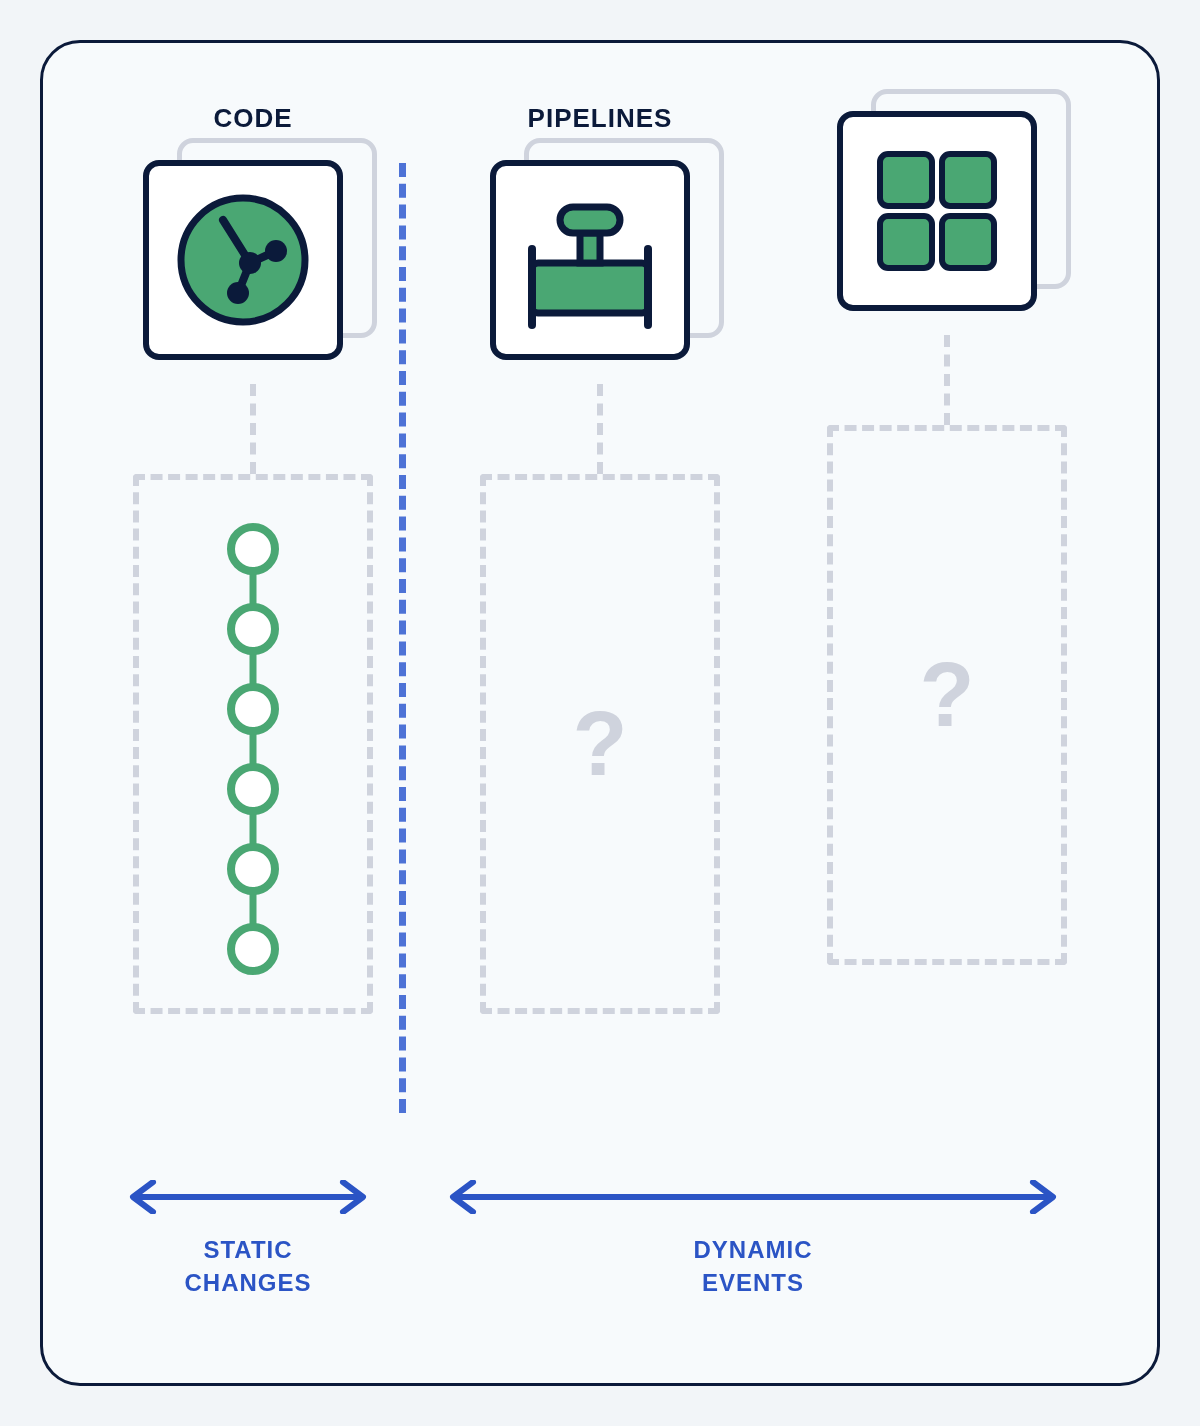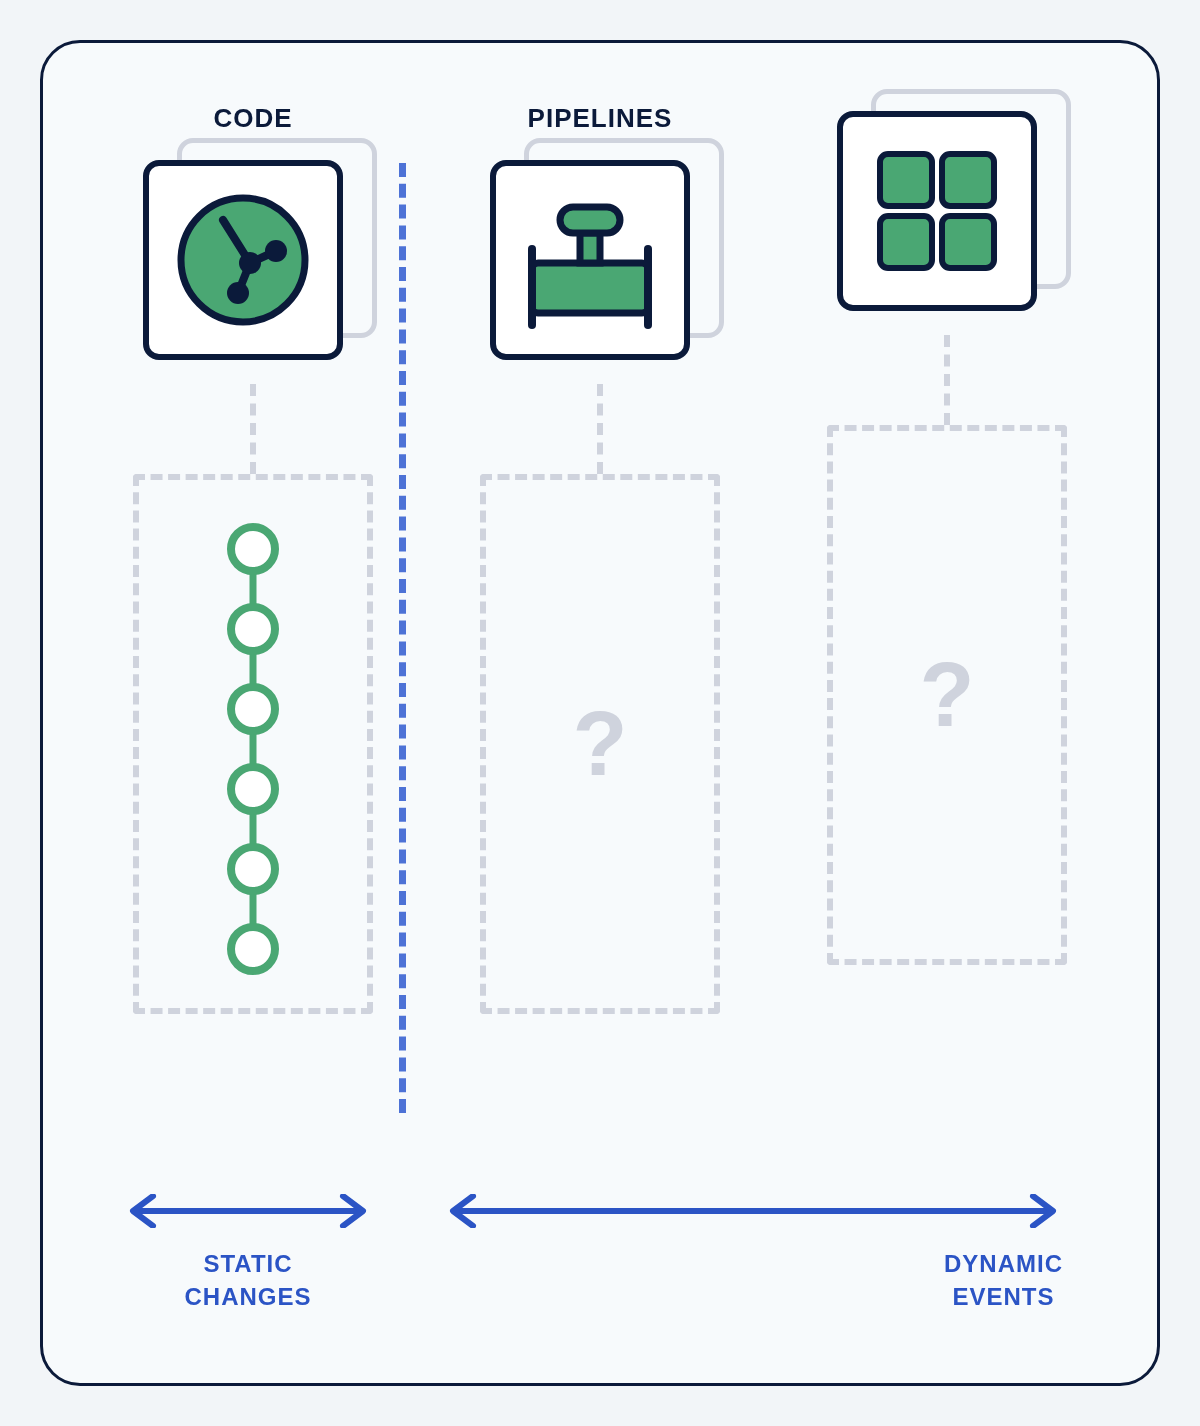--- a/index.html
+++ b/index.html
@@ -84,27 +84,27 @@
   }
   .divider {
     position: absolute;
     left: 356px;
     top: 120px;
     height: 950px;
     border-left: 7px dashed #4d72d6;
   }
   .arrow-section {
     position: absolute;
-    bottom: 70px;
+    bottom: 84px;
     display: flex;
     flex-direction: column;
     align-items: center;
   }
   .arrow-left  { left: 80px;  width: 250px; }
-  .arrow-right { left: 400px; width: 620px; align-items: flex-end; }
+  .arrow-right { left: 400px; width: 620px; }
   .arrow-label {
     color: #2b54c5;
     font-weight: 800;
     font-size: 24px;
     letter-spacing: 1px;
     text-align: center;
     margin-top: 20px;
     line-height: 1.35;
     white-space: pre-line;
   }

